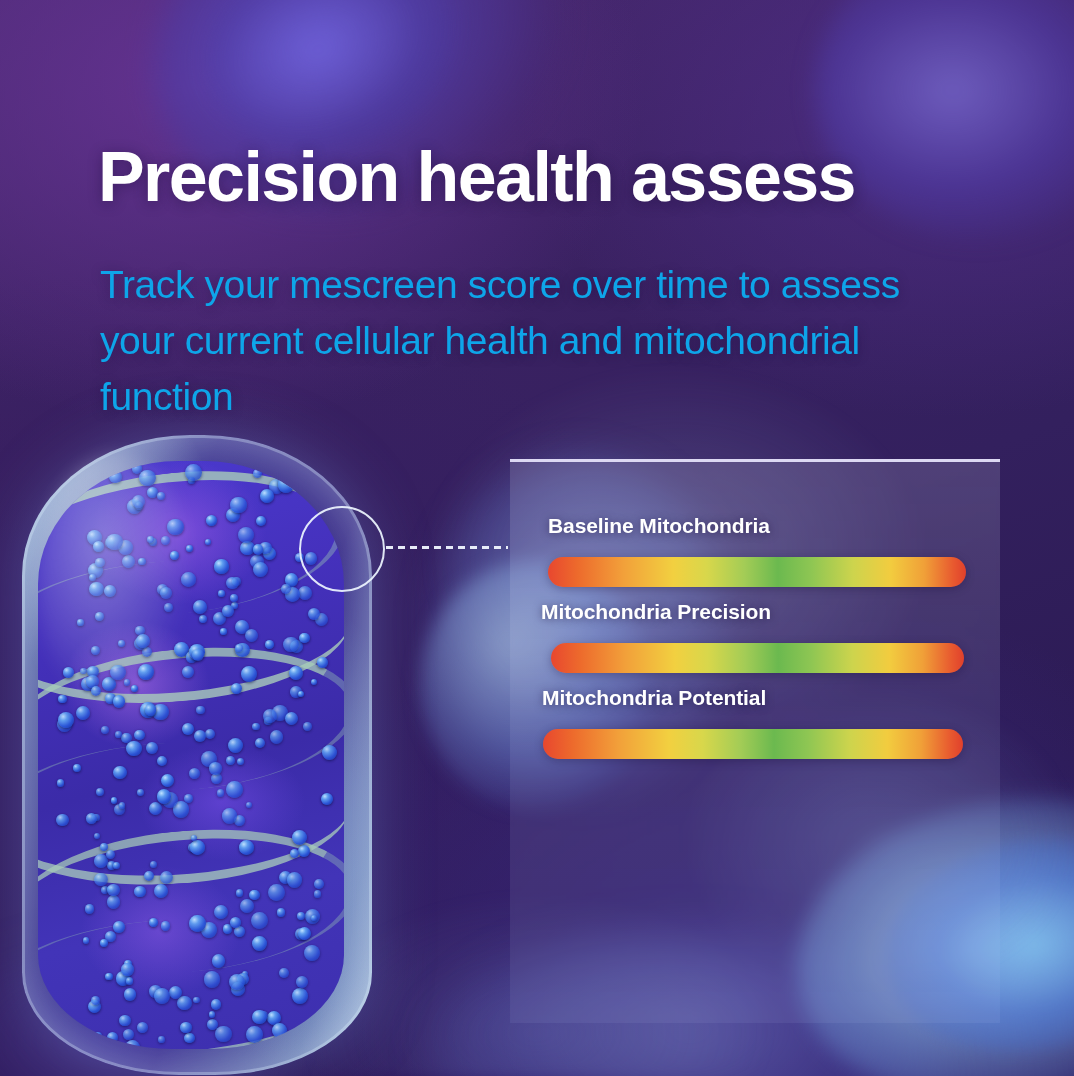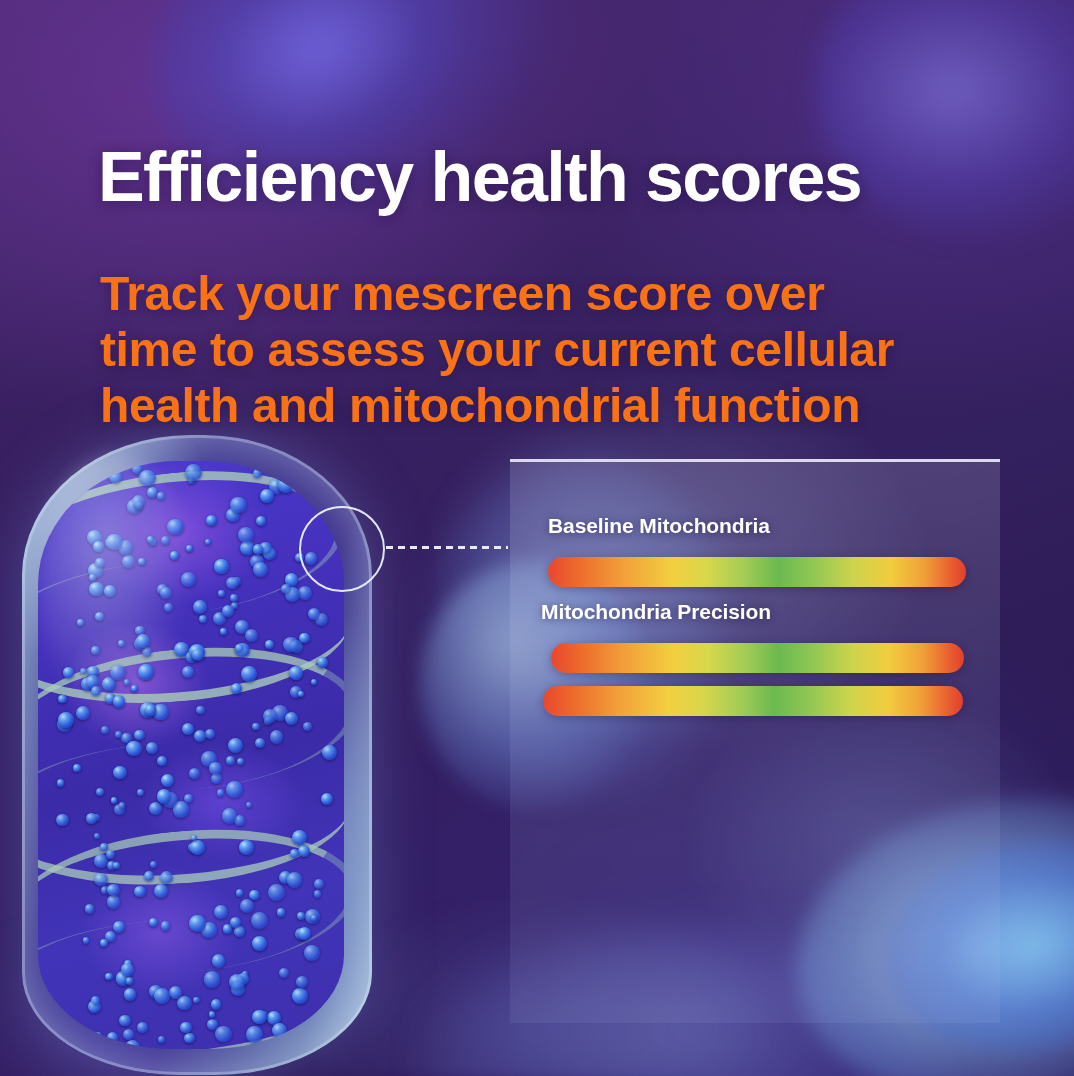--- a/index.html
+++ b/index.html
@@ -273,25 +273,25 @@
     font-weight: 700;
     letter-spacing: -1.6px;
     color: #ffffff;
     text-shadow: 0 2px 14px rgba(26,12,58,0.45);
   }
   .subhead {
     position: absolute;
     left: 100px;
     top: 218px;
     width: 830px;
-    font-size: 48px;
+    font-size: 39px;
     line-height: 56px;
-    font-weight: 700;
+    font-weight: 400;
     letter-spacing: -0.4px;
-    color: #f97316;
+    color: #0ea5e9;
     text-shadow: 0 2px 12px rgba(26,12,58,0.42);
   }
 
   
   .panel {
     position: absolute;
     left: 510px;
     top: 459px;
     width: 490px;
     height: 564px;
@@ -638,37 +638,38 @@
           <div class="granule" style="left: 27.255%; top: 85.3911%; width: 12.646px; height: 12.646px; opacity: 0.85;"></div>
         </div>
     </div>
     <div class="mito-gloss"></div>
     <div class="mito-rim"></div>
   </div>
 
   <div class="callout-circle"></div>
   <div class="callout-dash"></div>
 
-  <h1 class="headline">Efficiency health scores</h1>
+  <h1 class="headline">Precision health assess</h1>
   <p class="subhead">Track your mescreen score over time to assess your current cellular health and mitochondrial function</p>
 
   <div class="panel">
     <div class="metrics">
 
       <div class="metric m1">
         <div class="metric-label">Baseline Mitochondria</div>
         <div class="metric-bar"></div>
       </div>
 
       <div class="metric m2">
         <div class="metric-label">Mitochondria Precision</div>
         <div class="metric-bar"></div>
       </div>
 
       <div class="metric m3">
+        <div class="metric-label">Mitochondria Potential</div>
         <div class="metric-bar"></div>
       </div>
 
 
     </div>
   </div>
 
 </div>
 
 </body></html>

